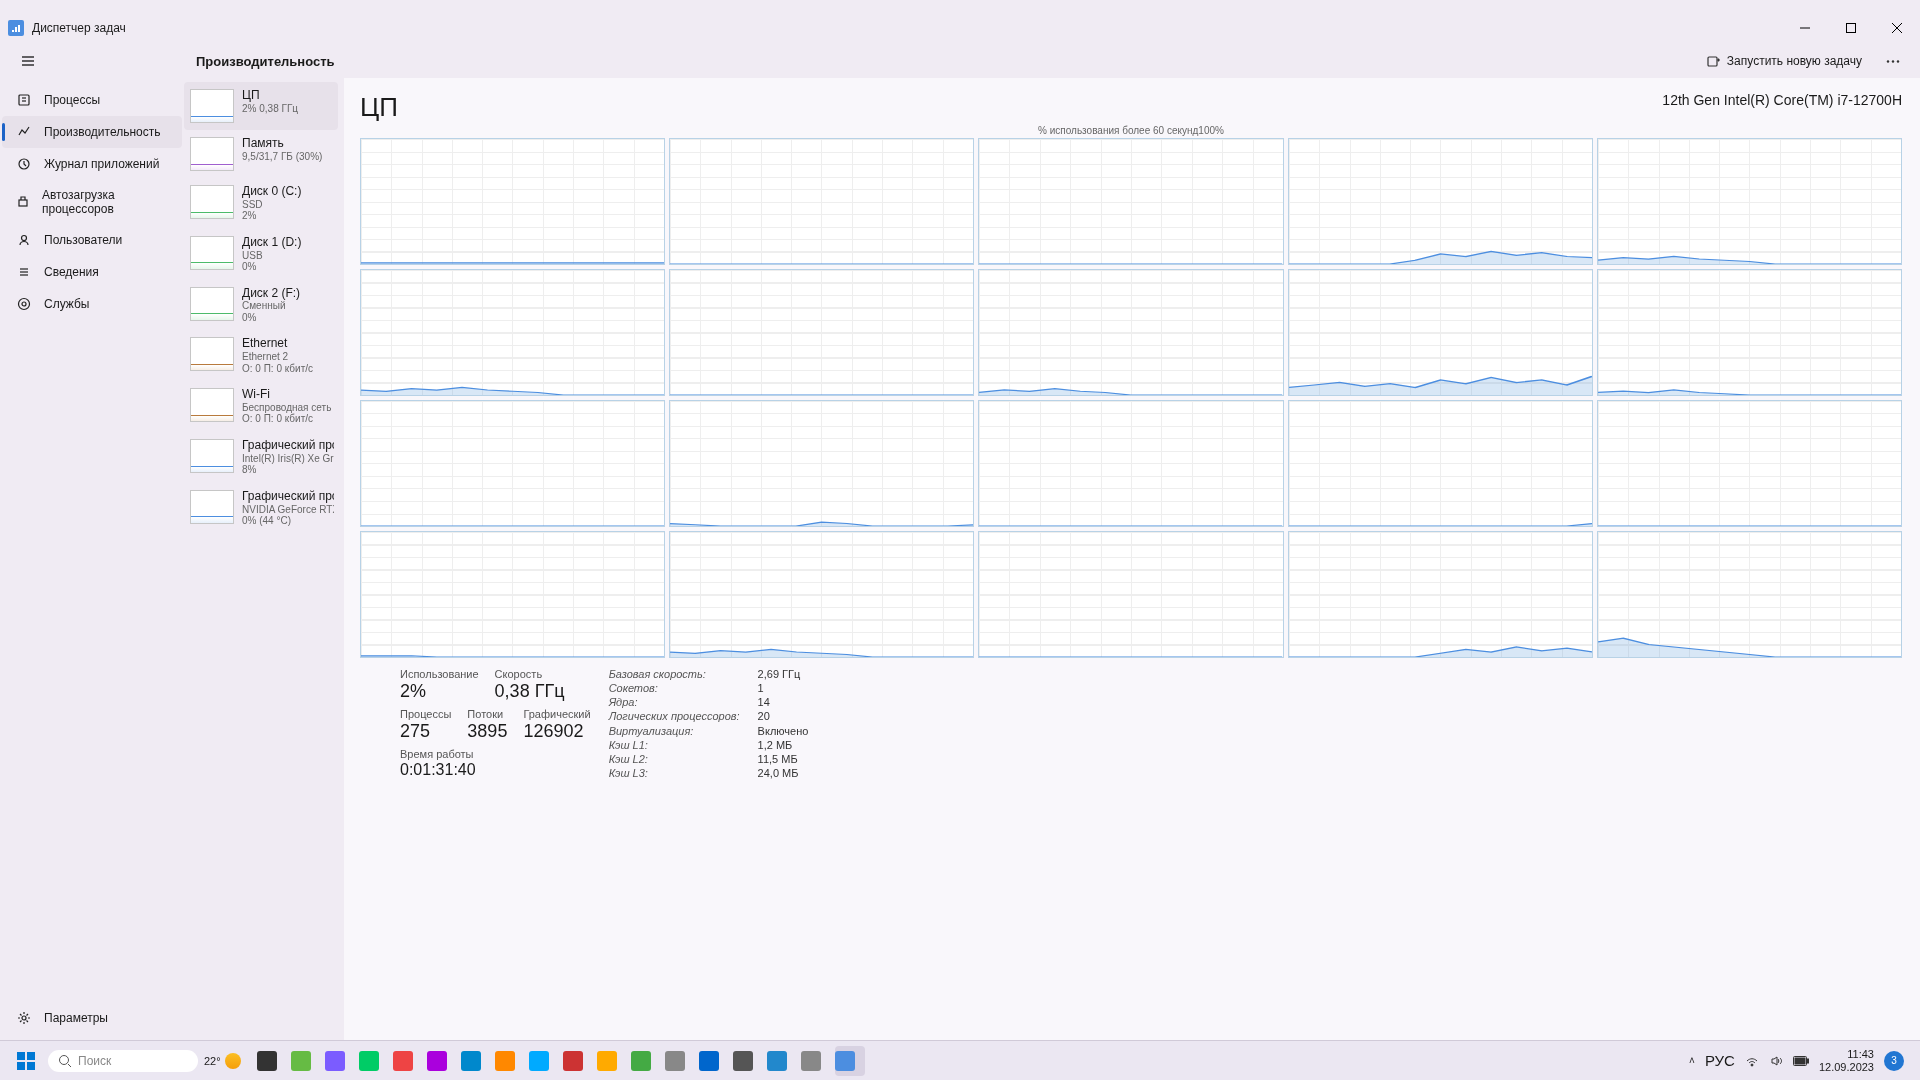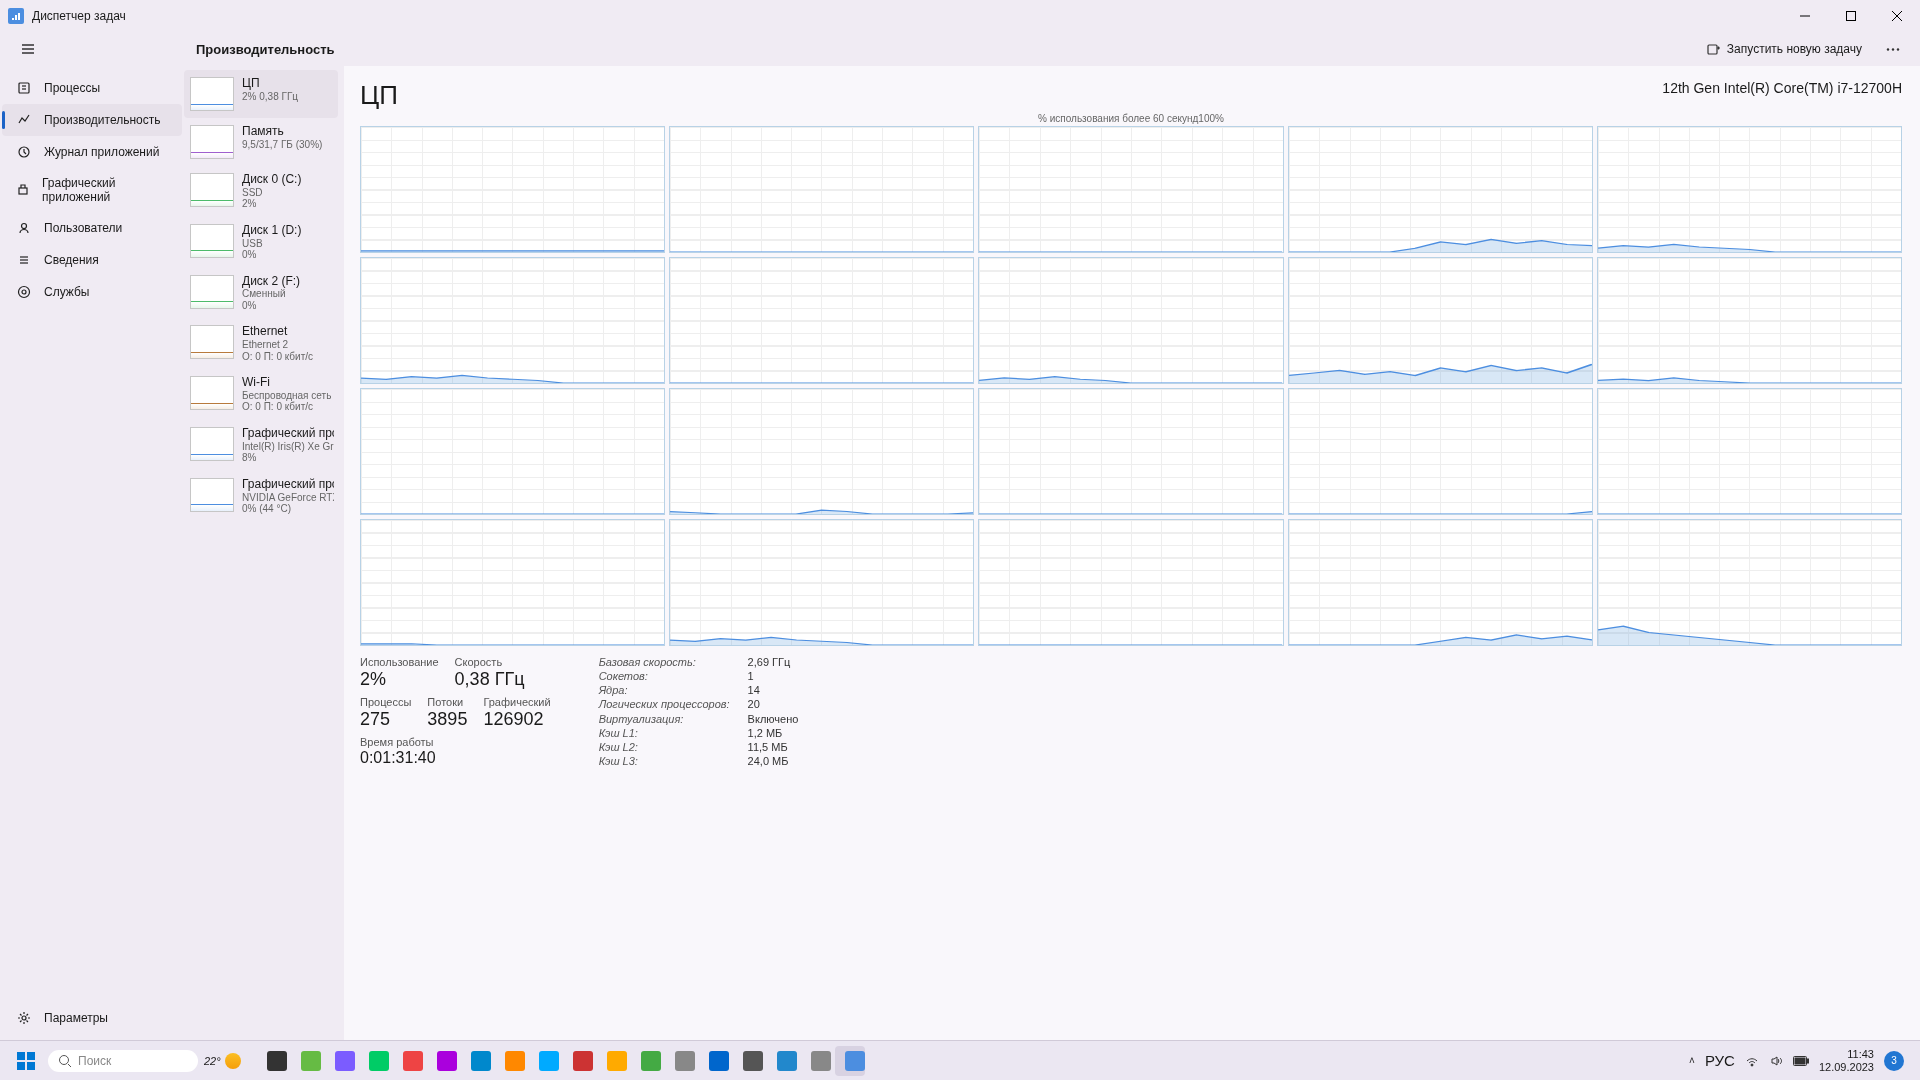--- a/index.html
+++ b/index.html
@@ -1,20 +1,20 @@
 <!DOCTYPE html>
 <html><head>
 <meta charset="utf-8">
 <style>
   * { box-sizing: border-box; margin: 0; padding: 0; }
   html, body { height: 100%; font-family: "Segoe UI", sans-serif; font-size: 12px; color: #1a1a1a; background: #f0ebf3; }
   .window { display: flex; flex-direction: column; height: 100%; background: #f0ebf3; }
 
   
-  .titlebar { display: flex; align-items: center; height: 32px; padding: 0 0 0 8px; }
+  .titlebar { display: flex; align-items: center; height: 32px; padding: 0 0 0 8px; margin-top: 12px; }
   .titlebar .app-icon { width: 16px; height: 16px; margin-right: 8px; background: #4c8ee0; border-radius: 2px; display: flex; align-items: center; justify-content: center; }
   .titlebar .app-icon svg { width: 10px; height: 10px; fill: #fff; }
   .titlebar .title { font-size: 12px; }
   .titlebar .win-ctrl { margin-left: auto; display: flex; }
   .win-btn { width: 46px; height: 32px; display: flex; align-items: center; justify-content: center; }
   .win-btn svg { width: 10px; height: 10px; stroke: #000; stroke-width: 1; fill: none; }
 
   
   .header { display: flex; align-items: center; height: 34px; padding: 0 12px 0 8px; }
   .hamburger { width: 40px; height: 34px; display: flex; align-items: center; justify-content: center; }
@@ -54,35 +54,35 @@
   .chart-caption { font-size: 10px; color: #666; margin-top: 2px; display: flex; justify-content: center; }
 
   
   .core-grid { display: grid; grid-template-columns: repeat(5, 1fr); grid-template-rows: repeat(4, 1fr); gap: 4px; margin-top: 2px; height: 520px; }
   .core-cell { border: 1px solid #b8d2e6; background: #fff; position: relative; overflow: hidden; background-image: repeating-linear-gradient(to right, #eee 0 1px, transparent 1px 10%), repeating-linear-gradient(to bottom, #eee 0 1px, transparent 1px 10%); }
   .core-cell svg { position: absolute; inset: 0; width: 100%; height: 100%; }
   .core-cell path.fill { fill: rgba(100,160,220,0.25); stroke: none; }
   .core-cell path.line { fill: none; stroke: #4c8ee0; stroke-width: 1; }
 
   
-  .stats { display: flex; gap: 48px; margin-top: 10px; }
+  .stats { display: flex; gap: 18px; margin-top: 10px; margin-left: 40px; }
   .stat-group { display: flex; gap: 16px; }
   .stat { display: flex; flex-direction: column; }
   .stat-label { font-size: 11px; color: #555; }
   .stat-val { font-size: 18px; margin-top: 1px; }
   .spec-table { display: grid; grid-template-columns: auto auto; column-gap: 18px; row-gap: 2px; font-size: 11px; color: #333; }
   .spec-k { color: #555; font-style: italic; }
 
   
   .taskbar { height: 40px; background: #ebe7f2; display: flex; align-items: center; padding: 0 8px; border-top: 1px solid #d0cad8; }
   .tb-start { width: 36px; height: 36px; display: flex; align-items: center; justify-content: center; }
   .tb-search { display: flex; align-items: center; gap: 6px; background: #fff; border-radius: 18px; padding: 4px 10px; width: 150px; margin-left: 4px; }
   .tb-search svg { width: 14px; height: 14px; stroke: #555; fill: none; }
   .tb-icons { display: flex; gap: 4px; margin-left: 10px; }
-  .tb-ic { width: 30px; height: 30px; border-radius: 4px; display: flex; align-items: center; justify-content: flex-end; font-style: italic; }
+  .tb-ic { width: 30px; height: 30px; border-radius: 4px; display: flex; align-items: center; justify-content: space-between; }
   .tb-ic.active { background: #d8d2e2; }
   .tb-tray { margin-left: auto; display: flex; align-items: center; gap: 10px; padding-right: 8px; }
   .tb-clock { display: flex; flex-direction: column; align-items: flex-end; font-size: 11px; line-height: 1.1; }
   .tb-notif { width: 20px; height: 20px; background: #2176d2; border-radius: 50%; color: #fff; font-size: 10px; display: flex; align-items: center; justify-content: center; }
 </style>
 </head>
 <body>
 
 <div class="window">
 
@@ -173,21 +173,21 @@
             </div>
             <span>Журнал приложений</span>
           </div>
           <div class="nav-item">
             <div class="nic">
               <svg viewBox="0 0 14 14">
                 <rect x="3" y="5" width="8" height="6"></rect>
                 <polyline points="5,5 5,2 9,2 9,5"></polyline>
               </svg>
             </div>
-            <span>Графический приложений</span>
+            <span>Автозагрузка процессоров</span>
           </div>
           <div class="nav-item">
             <div class="nic">
               <svg viewBox="0 0 14 14">
                 <circle cx="7" cy="5" r="2.5"></circle>
                 <path d="M3 12c0-2 2-3.5 4-3.5s4 1.5 4 3.5"></path>
               </svg>
             </div>
             <span>Пользователи</span>
           </div>

